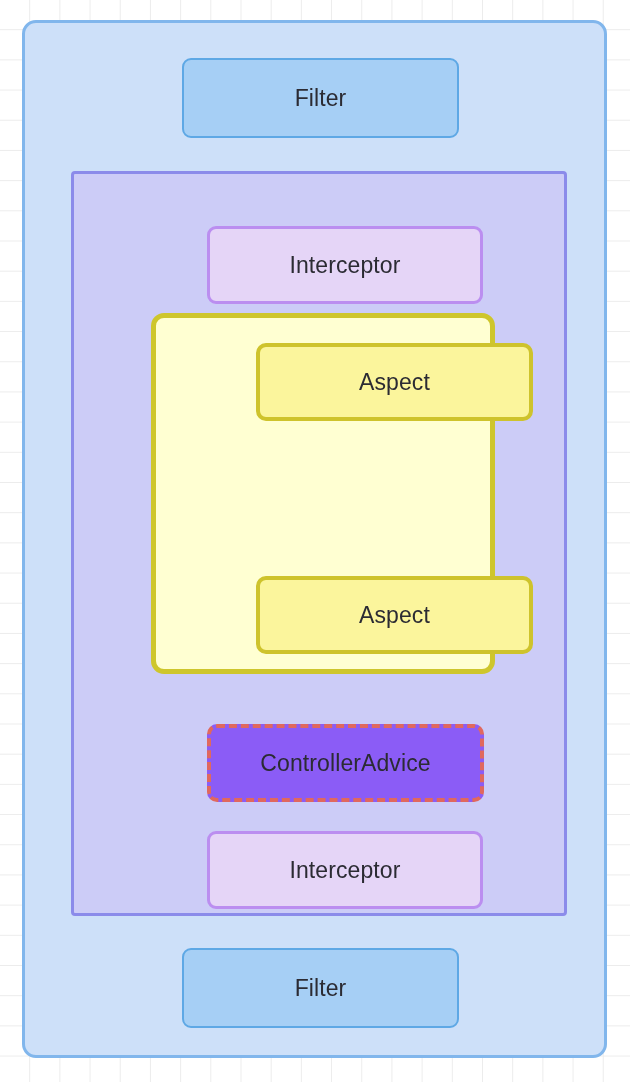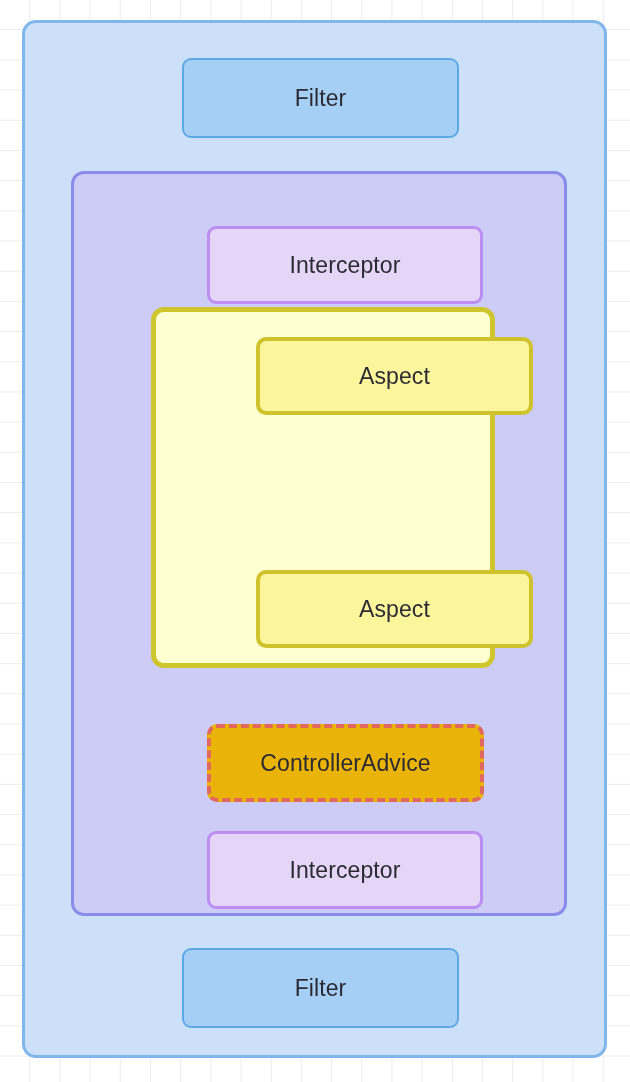--- a/index.html
+++ b/index.html
@@ -62,25 +62,25 @@
     border-radius: 14px;
   }
   .layer-interceptor {
     left: 46px;
     top: 148px;
     width: 496px;
     height: 745px;
     background: #ccccf7;
     border-color: #8b8bea;
     border-width: 3px;
-    border-radius: 13px;
+    border-radius: 4px;
   }
   .layer-aspect {
     left: 77px;
-    top: 133px;
+    top: 139px;
     width: 344px;
     height: 361px;
     background: #ffffd2;
     border-color: #cec62c;
     border-width: 5px;
     border-radius: 13px;
   }
 
   
   .node-filter {
@@ -109,21 +109,21 @@
     width: 277px;
     height: 78px;
     background: #d6f5a8;
     border-color: #8ee04e;
     border-width: 4px;
     border-radius: 10px;
   }
   .node-advice {
     width: 277px;
     height: 78px;
-    background: #eab308;
+    background: #8b5cf6;
     border-color: #e0685e;
     border-width: 4px;
     border-style: dashed;
     border-radius: 10px;
   }
 
   
   .pos-filter-top      { left: 157px; top: 35px; }
   .pos-interceptor-top { left: 133px; top: 52px; }
   .pos-aspect-top      { left: 100px; top: 25px; }

